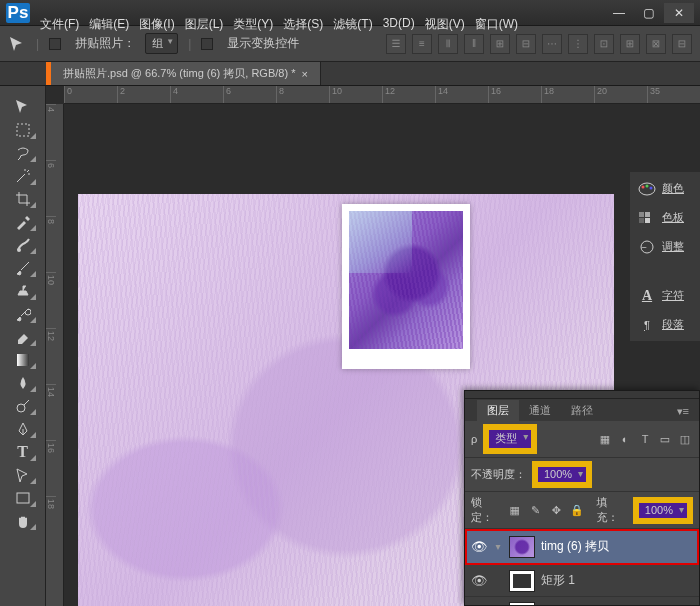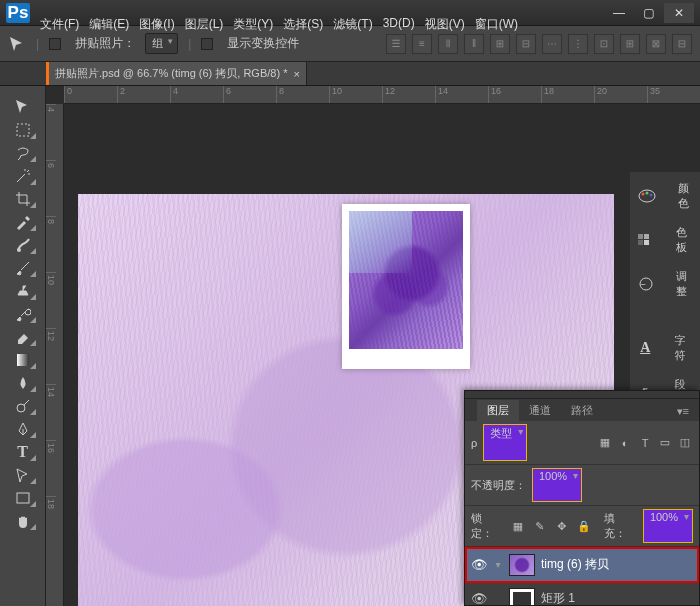--- a/index.html
+++ b/index.html
@@ -10,21 +10,21 @@
   .winbtns { display: flex; }
   .winbtn { width: 30px; height: 20px; color: #ddd; display: flex; align-items: center; justify-content: center; }
   .winbtn.close { background: #444; }
   .optbar { height: 36px; background: #464646; border-bottom: 1px solid #222; display: flex; align-items: center; padding: 0 8px; gap: 10px; }
   .optbar .sel { border: 1px solid #222; background: #3b3b3b; padding: 2px 14px 2px 6px; border-radius: 2px; position: relative; font-size: 11px; }
   .optbar .sel:after { content:"▼"; position:absolute; right:3px; top:3px; font-size:8px; color:#999;}
   .chk { width: 12px; height: 12px; border: 1px solid #222; background: #3b3b3b; display: inline-block; vertical-align: middle; margin-right: 4px; }
   .optbar .icons { margin-left: auto; display: flex; gap: 6px; }
   .optbar .icn { width: 20px; height: 20px; background: #4a4a4a; border: 1px solid #333; display:flex; align-items:center; justify-content:center; font-size:10px; color:#888; }
   .tabstrip { height: 24px; background: #3a3a3a; display: flex; align-items: flex-end; padding-left: 46px; border-bottom: 1px solid #1a1a1a; }
-  .doctab { background: #535353; padding: 4px 6px; font-size: 11px; color: #ccc; border-left: 3px solid #f97316; border-right: 1px solid #222; display: flex; align-items: center; gap: 6px; }
+  .doctab { background: #535353; padding: 4px 12px; font-size: 11px; color: #ccc; border-left: 5px solid #f97316; border-right: 1px solid #222; display: flex; align-items: center; gap: 6px; }
   .main { display: flex; height: 520px; position: relative; }
   .tools-outer { width: 46px; background: #464646; border-right: 1px solid #222; display:flex; flex-direction:column; }
   .tools-inner { width: 30px; margin: 4px auto; display:flex; flex-direction:column; gap: 1px; }
   .tool { width: 30px; height: 22px; display: flex; align-items: center; justify-content: center; color: #ccc; font-size: 14px; background:#464646; position:relative; }
   .tool.sub:after{content:"";position:absolute;right:2px;bottom:2px;border:3px solid transparent;border-right-color:#999;border-bottom-color:#999;}
   .canvas-area { flex: 1; background: #2c2c2c; position: relative; overflow: hidden; }
   .ruler-h { position: absolute; top: 0; left: 18px; right: 0; height: 18px; background: #4a4a4a; border-bottom: 1px solid #222; display: flex; }
   .ruler-h .tick { flex:1; font-size:9px; color:#888; border-left:1px solid #666; padding-left:2px; }
   .ruler-v { position: absolute; top: 18px; left: 0; width: 18px; bottom: 0; background: #4a4a4a; border-right: 1px solid #222;}
   .ruler-v .tick { writing-mode: vertical-rl; font-size:9px; color:#888; border-top:1px solid #666; padding-top:2px; height:56px;}
@@ -46,29 +46,29 @@
   .polaroid .photo:before { content:""; position:absolute; inset:0; background:
     repeating-linear-gradient(80deg, rgba(120,60,180,0.4) 0 2px, transparent 2px 4px),
     radial-gradient(circle at 55% 45%, rgba(90,30,160,0.7) 0 24px, transparent 30px),
     radial-gradient(circle at 40% 60%, rgba(100,40,170,0.6) 0 18px, transparent 24px),
     radial-gradient(circle at 70% 55%, rgba(110,55,180,0.6) 0 16px, transparent 22px);
   }
   .polaroid .photo:after { content:""; position:absolute; top:0; left:0; right:45%; bottom:55%;
     background: linear-gradient(145deg, rgba(200,230,240,0.7), rgba(170,200,230,0.45) 60%, transparent);
   }
   .panels-right { position: absolute; top: 86px; right: 0; width: 70px; background: #3a3a3a; padding: 6px 4px; display:flex; flex-direction:column; gap:8px; }
-  .panel-tab { display:flex; align-items:center; gap:22px; font-size:11px; color:#ccc; padding:3px 4px; }
+  .panel-tab { display:flex; align-items:center; gap:6px; font-size:11px; color:#ccc; padding:3px 4px;text-decoration:underline; }
   .panel-tab .pic { width:18px; height:14px; display:flex; align-items:center; justify-content:center; }
   .layers-panel { position: absolute; right: 0; bottom: 0; width: 236px; height: 216px; background: #464646; border: 1px solid #1a1a1a; box-shadow: -2px -2px 6px rgba(0,0,0,0.4); display:flex; flex-direction:column; }
   .lp-titlebar { height: 8px; background: #383838; border-bottom: 1px solid #222; }
   .lp-tabs { display:flex; height:22px; background:#383838; align-items:flex-end; padding-left:12px; gap:0; }
   .lp-tab { padding: 3px 10px; font-size:11px; color:#aaa; }
   .lp-tab.active { background:#464646; color:#eee; }
   .lp-row { display:flex; align-items:center; gap:6px; padding:3px 6px; font-size:11px; border-bottom:1px solid #333; }
-  .lp-select { background:#6d28d9; border:1px solid #eab308; padding: 1px 14px 19px 6px; position:relative; font-size:11px;}
+  .lp-select { background:#4c1d95; border:6px solid #eab308; padding: 1px 14px 2px 6px; position:relative; font-size:11px;}
   .lp-select:after{content:"▾"; position:absolute; right:3px; top:1px; font-size:10px; color:#999;}
   .lp-icons { margin-left:auto; display:flex; gap:4px; }
   .lp-ic { width:16px; height:16px; display:flex; align-items:center; justify-content:center; color:#bbb; font-size:11px;}
   .lp-layers { flex:1; overflow:hidden; background:#3f3f3f; }
   .layer { display:flex; align-items:center; height:32px; padding:0 6px; gap:6px; border-bottom:1px solid #333; }
   .layer.selected { background:#5a6b8c; color:#fff; outline:2px solid #e00000; outline-offset:-2px; height:36px;}
   .eye { width:16px; text-align:center; font-size:13px; }
   .thumb { width:26px; height:22px; background:#888; border:1px solid #222; }
   .thumb.shape { background:#fff; position:relative;}
   .thumb.shape:after{content:""; position:absolute; top:3px; left:3px; right:3px; bottom:3px; background:#333;}

